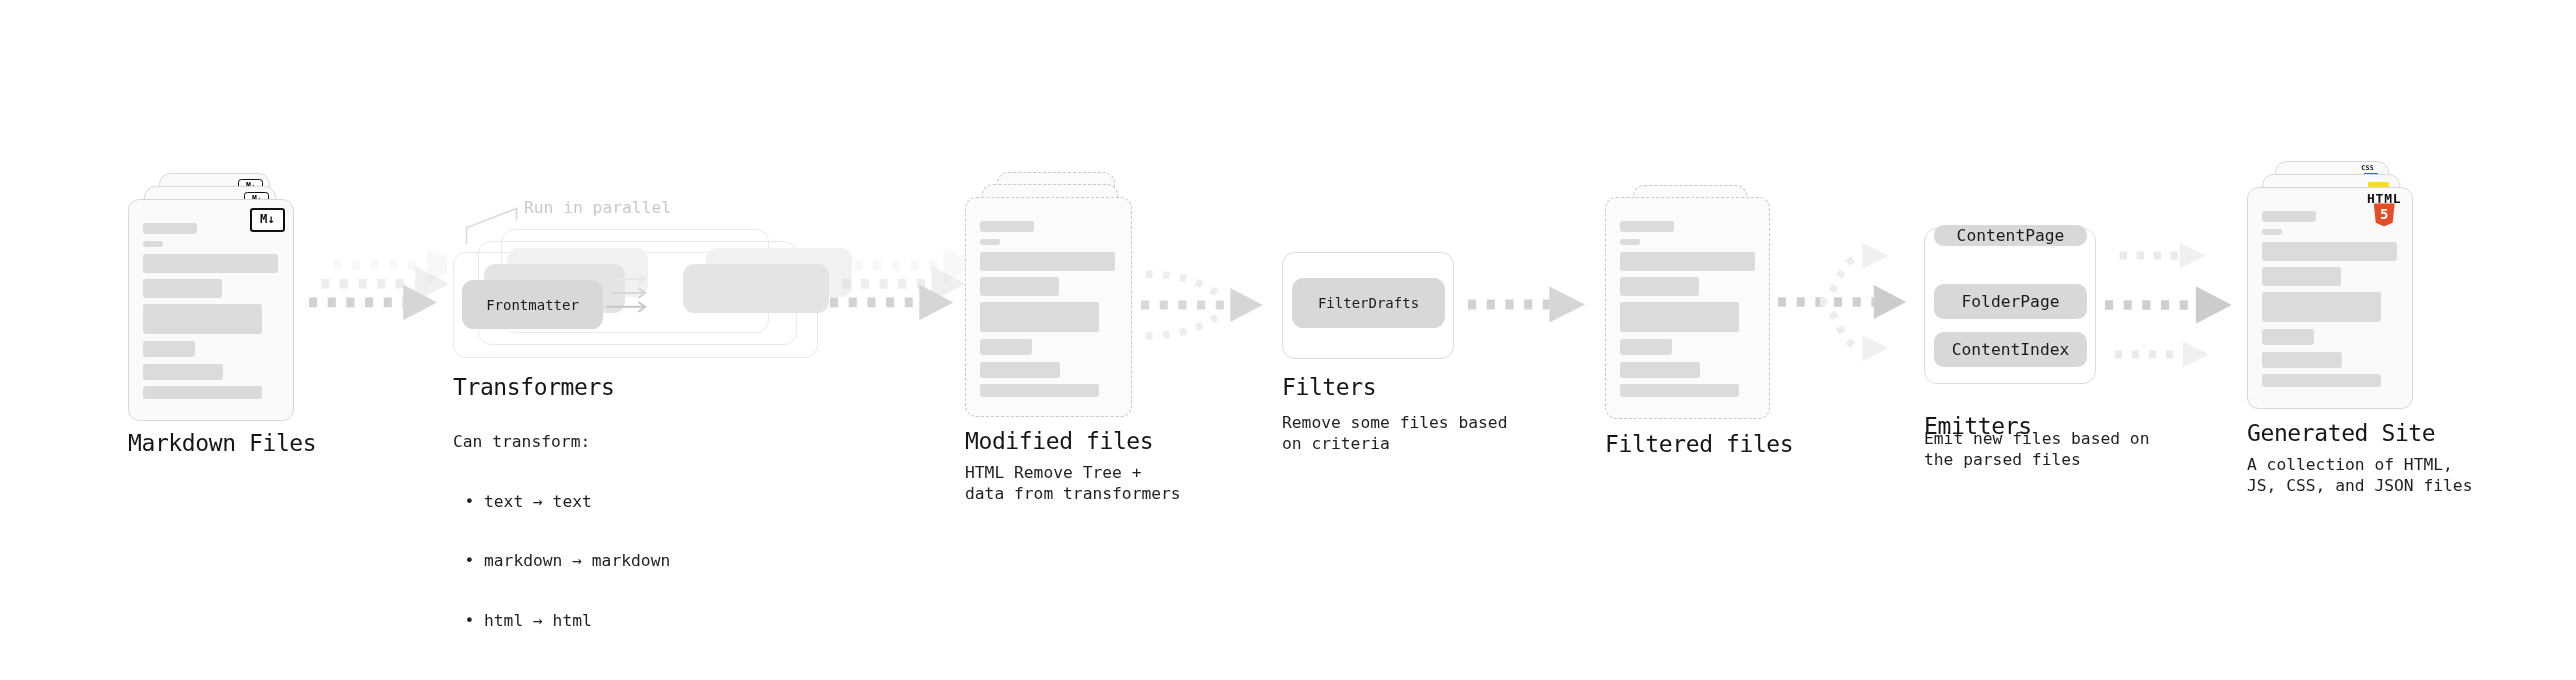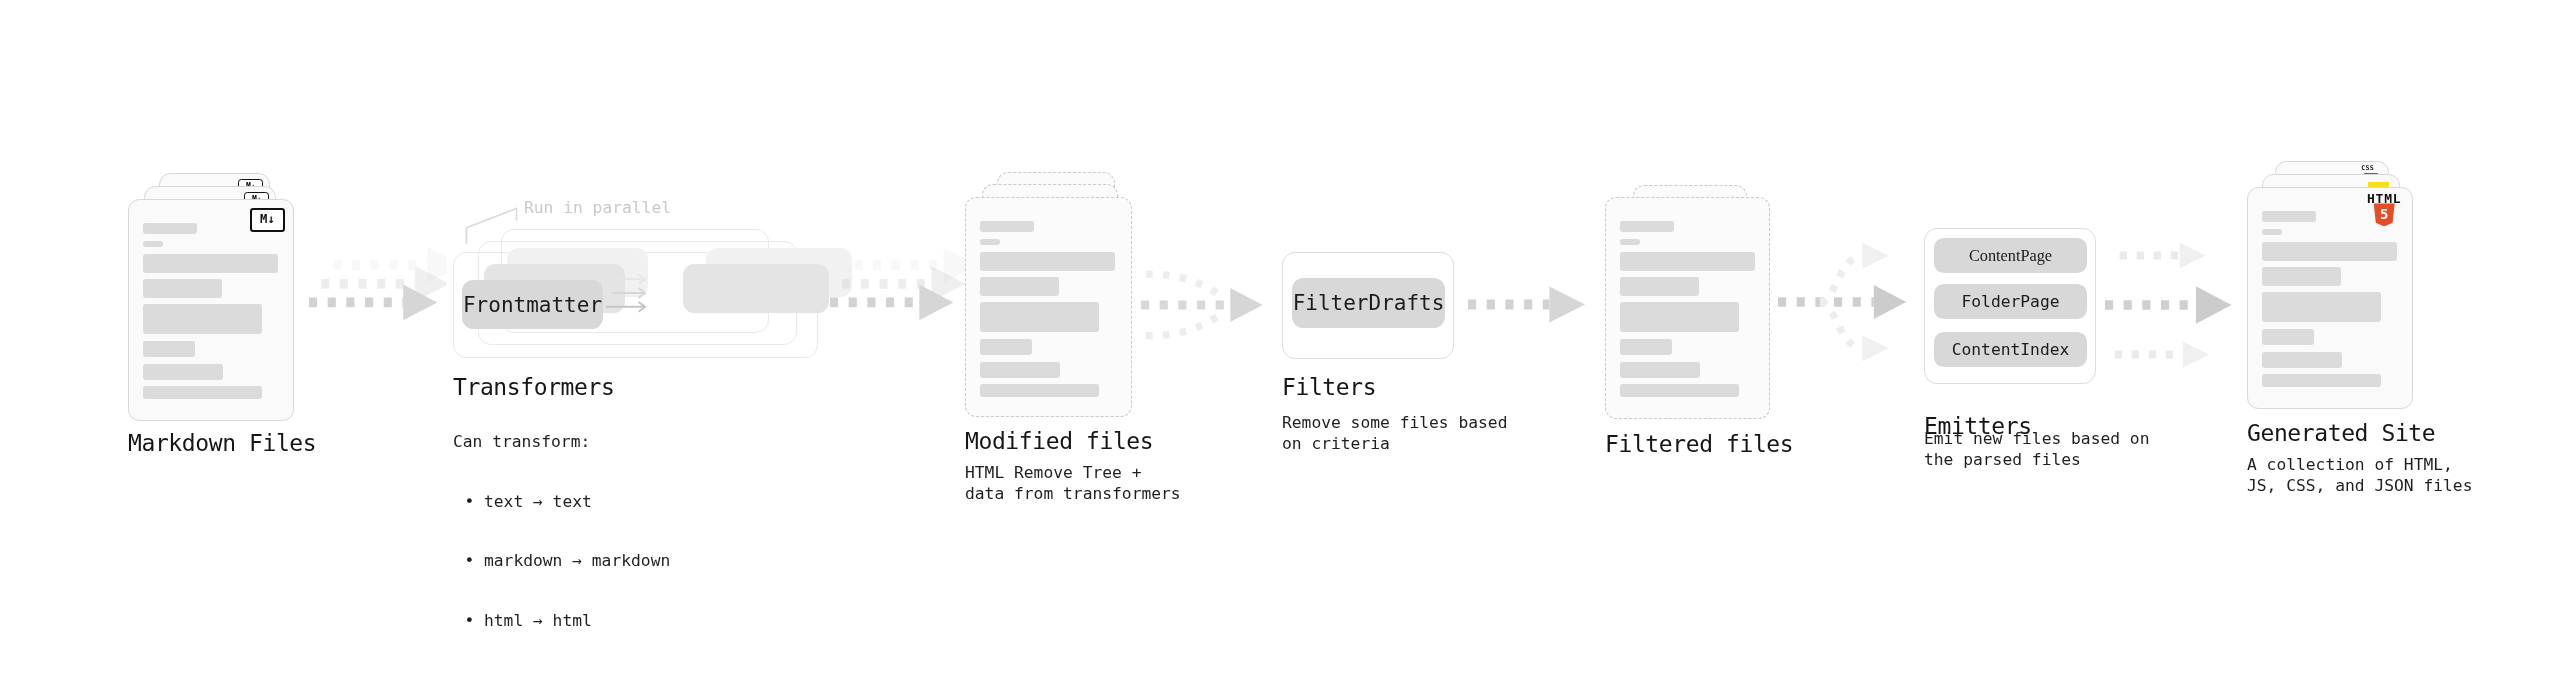--- a/index.html
+++ b/index.html
@@ -24,21 +24,21 @@
     clip-path:polygon(0 0,100% 0,90% 84%,50% 100%,10% 84%);
     color:#fff;font-size:14px;font-weight:bold;line-height:23px;text-align:center;}
   .js-badge{position:absolute;top:6.5px;right:9.8px;width:21px;height:12.2px;background:#f7df1e;}
   .css-badge{position:absolute;top:3.3px;right:7.3px;width:19.5px;text-align:left;}
   .css-text{font-size:6.5px;font-weight:bold;color:#111;line-height:6.5px;letter-spacing:0.4px;}
   .css-bar{height:2.4px;width:14.6px;margin:0.8px auto 0;background:#2965f1;border-radius:0.8px;}
   
   .obox{position:absolute;border:1.6px solid #e9e9e9;border-radius:13px;box-sizing:border-box;}
   .panel{position:absolute;background:#fff;border:1.6px solid #dddddd;border-radius:13px;box-sizing:border-box;}
   .chip{position:absolute;background:#d8d8d8;border-radius:11.4px;display:flex;align-items:center;justify-content:center;
-    font-size:21px;color:#1b1b1b;box-sizing:border-box;}
+    font-size:14px;color:#1b1b1b;box-sizing:border-box;}
   .chip-ghost{position:absolute;border-radius:11.4px;}
   .mini-chip{position:absolute;background:#d8d8d8;border-radius:9.8px;display:flex;align-items:center;justify-content:center;
     font-size:16.3px;color:#1b1b1b;}
   
   .node-label{position:absolute;font-size:23px;color:#161616;white-space:nowrap;letter-spacing:-0.4px;}
   .caption{position:absolute;font-size:16.3px;line-height:21px;color:#1f1f1f;white-space:pre-line;}
   .bullet{padding-left:11.4px;margin-top:19px;}
   .note{position:absolute;font-size:16.3px;color:#c9c9c9;white-space:nowrap;}
 </style>
 </head>
@@ -190,21 +190,21 @@
   <svg class="abs" style="left:1778px;top:241px;" width="138" height="122" viewBox="0 0 170 150">
     <line x1="0" y1="75" x2="118" y2="75" stroke="#cfcfcf" stroke-width="12" stroke-dasharray="10 13"></line>
     <polygon points="118,54 118,96 158,75" fill="#cccccc"></polygon>
     <path d="M52,75 C72,70 72,32 98,18" fill="none" stroke="#ededed" stroke-width="9" stroke-dasharray="8 12"></path>
     <polygon points="104,2 104,34 136,18" fill="#f0f0f0"></polygon>
     <path d="M52,75 C72,80 72,118 98,132" fill="none" stroke="#ededed" stroke-width="9" stroke-dasharray="8 12"></path>
     <polygon points="104,116 104,148 136,132" fill="#f0f0f0"></polygon>
   </svg>
 
   <div class="panel" style="left:1924px;top:228px;width:172px;height:156px;"></div>
-  <div class="mini-chip" style="left:1934px;top:238px;width:153px;height:35px;font-family:Liberation Serif, serif;">ContentPage</div>
+  <div class="mini-chip" style="left:1934px;top:225px;width:153px;height:21px;">ContentPage</div>
   <div class="mini-chip" style="left:1934px;top:284px;width:153px;height:35px;">FolderPage</div>
   <div class="mini-chip" style="left:1934px;top:332px;width:153px;height:35px;">ContentIndex</div>
   <div class="node-label" style="left:1924px;top:413px;">Emitters</div>
   <div class="caption" style="left:1924px;top:428px;">Emit new files based on
 the parsed files</div>
 
   <svg class="abs" style="left:2105px;top:236px;" width="142" height="138" viewBox="0 0 175 170">
     <line x1="18" y1="24" x2="92" y2="24" stroke="#eaeaea" stroke-width="10" stroke-dasharray="9 12"></line>
     <polygon points="92,8 92,40 124,24" fill="#f0f0f0"></polygon>
     <line x1="0" y1="85" x2="112" y2="85" stroke="#cfcfcf" stroke-width="12" stroke-dasharray="10 13"></line>

